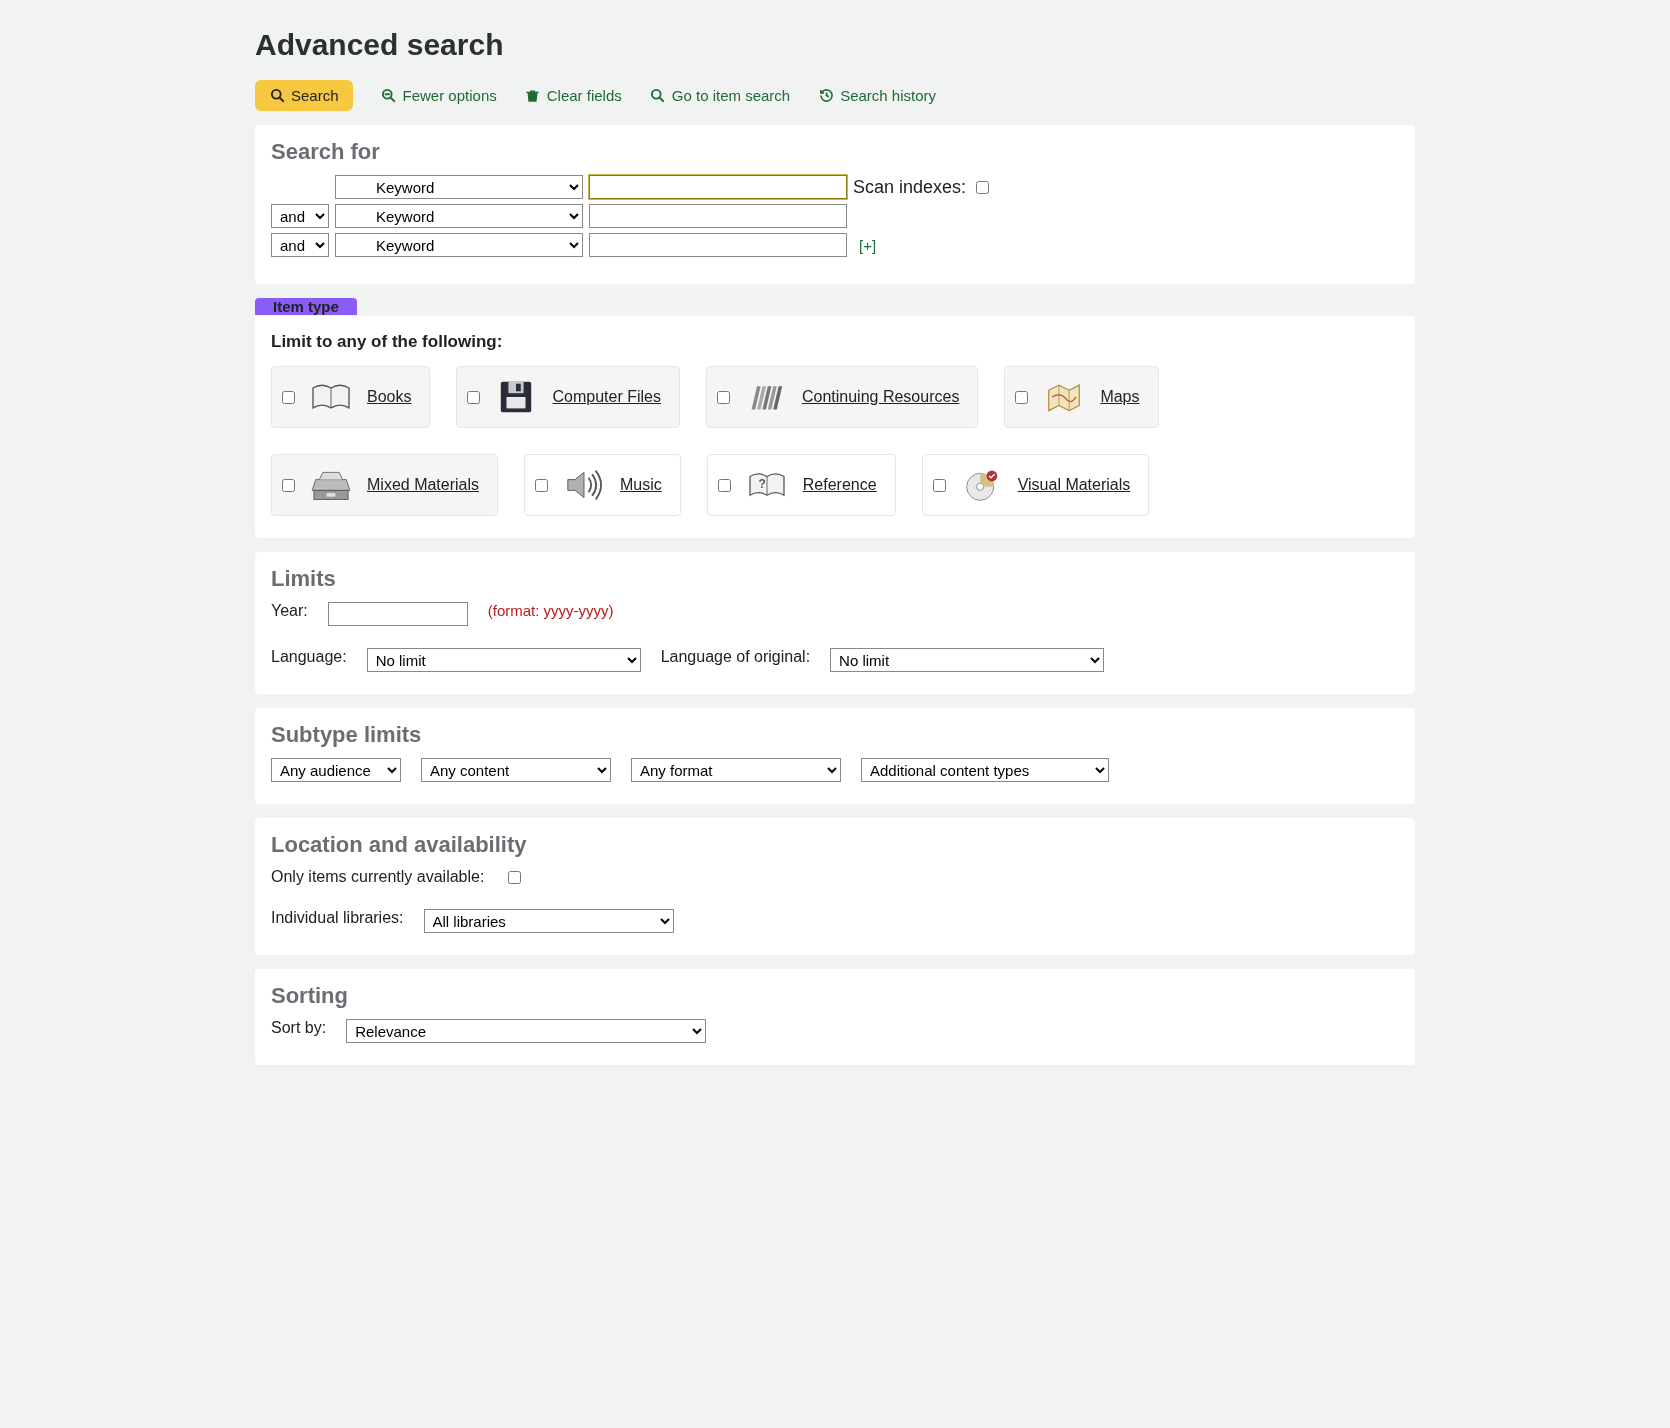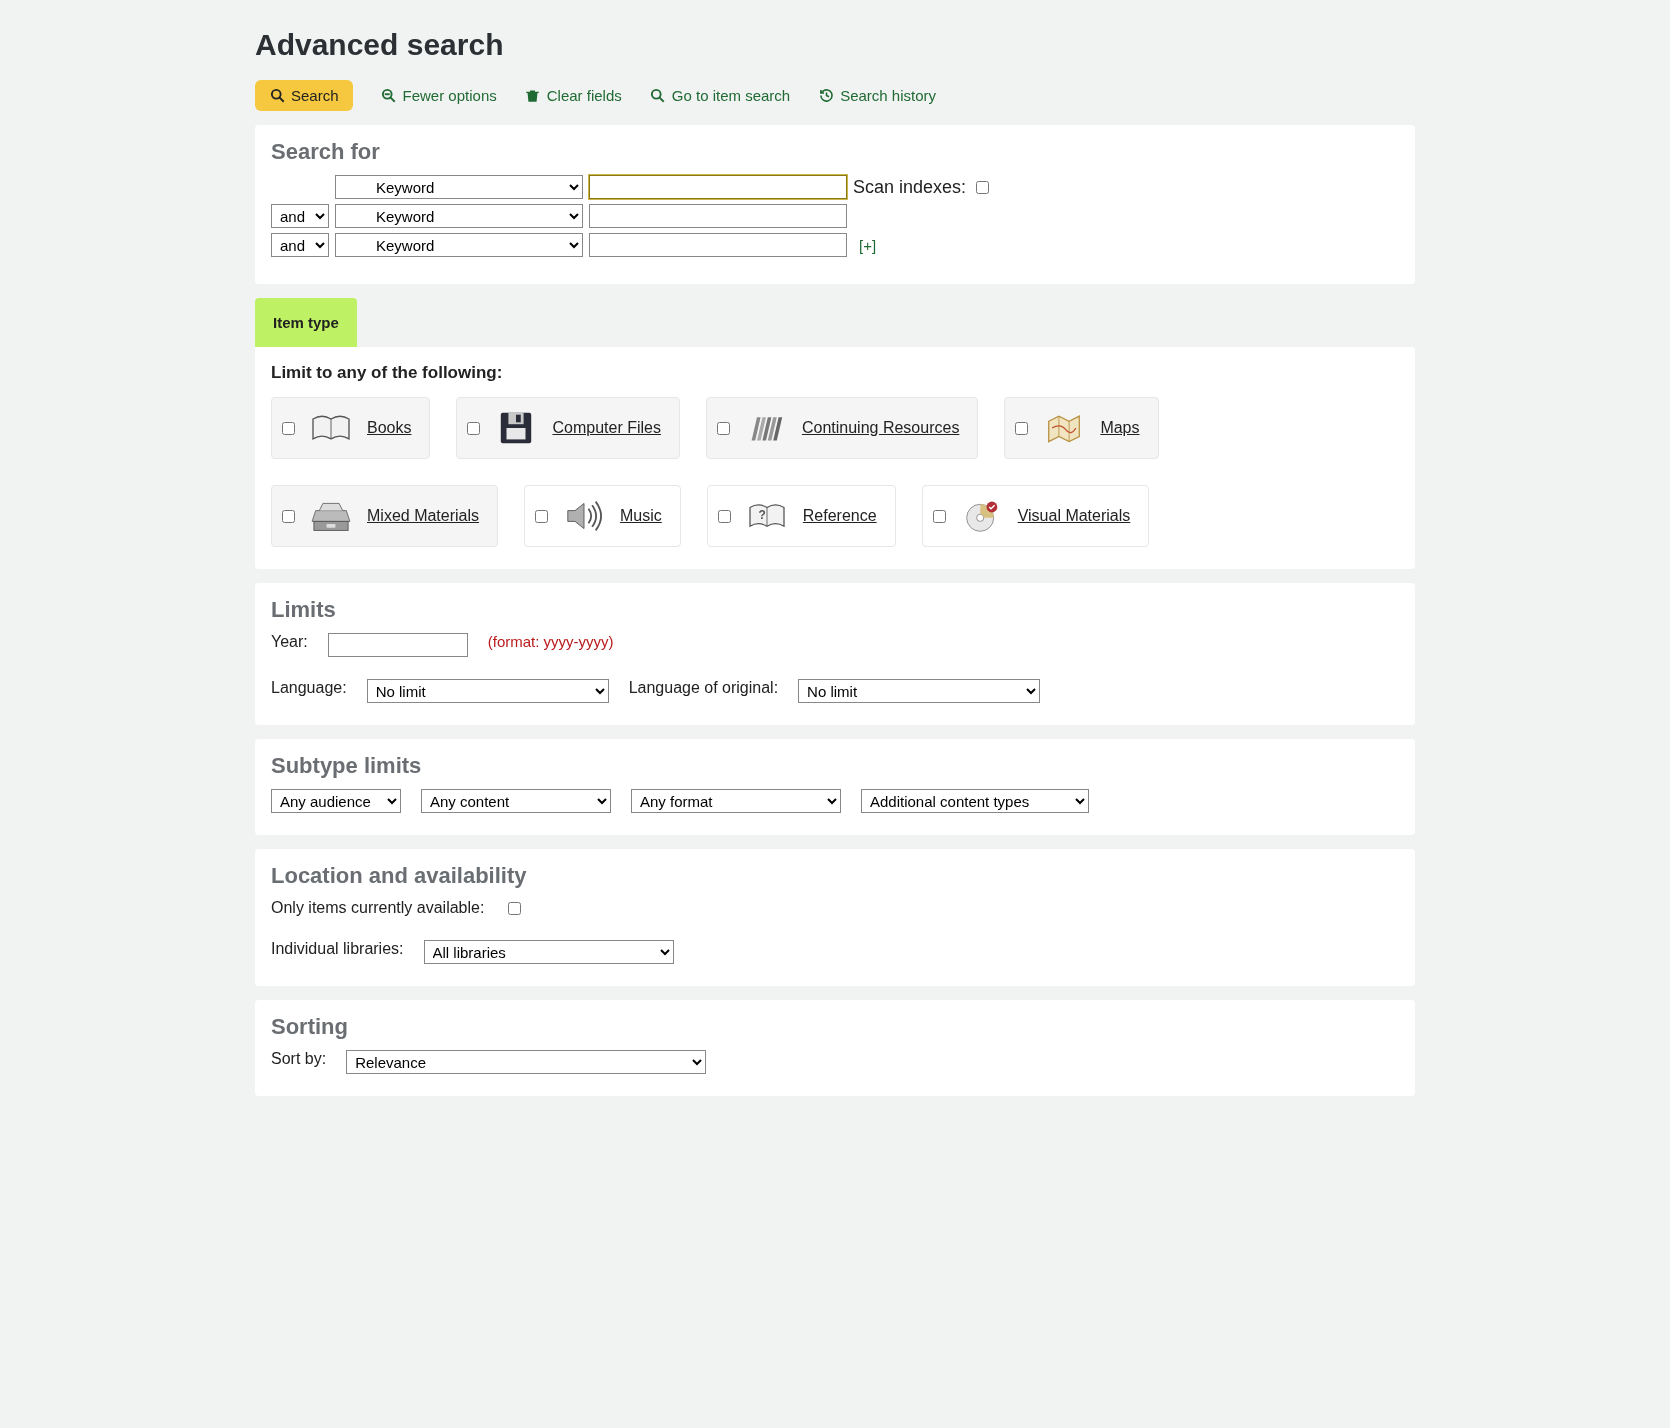--- a/index.html
+++ b/index.html
@@ -79,23 +79,23 @@
     height: 24px;
   }
   .op-select { width: 58px; }
   .field-select { width: 248px; padding-left: 36px; }
   .term-input { width: 258px; }
   .term-input.focused { border: 1px solid #8a7a15; outline: 1px solid #ccb64c; }
   .scan-label { font-size: 18px; }
   .add-row { color: #1f6b33; cursor: pointer; font-size: 15px; margin-left: 6px; }
   .tab-wrap { margin-bottom: 0; }
   .tab {
-    background: #bef264;
+    background: #8b5cf6;
     display: inline-block;
-    padding: 16px 18px;
+    padding: 0 18px;
     font-weight: 700;
     font-size: 15px;
     border-radius: 4px 4px 0 0;
   }
   .itemtype-panel {
     background: #fff;
     border-radius: 0 4px 4px 4px;
     padding: 16px 16px 22px;
     margin-bottom: 14px;
   }
@@ -121,25 +121,25 @@
     min-height: 62px;
   }
   .it-card.row2 { background: #fff; }
   .it-card input[type="checkbox"] { margin: 0; }
   .it-icon { width: 44px; height: 40px; display:flex; align-items:center; justify-content:center; }
   .it-label { font-size: 16px; }
   .field-row { margin-bottom: 22px; display:flex; align-items:flex-start; gap:20px; flex-wrap:wrap; }
   .field-row:last-child { margin-bottom: 0; }
   .hint { color: #b91c1c; font-size: 15px; }
   .year-input { width: 140px; }
-  .lang-select { width: 242px; }
+  .lang-select { width: 274px; }
   .sub-select { width: 130px; }
   .sub-select.w2 { width: 190px; }
   .sub-select.w3 { width: 210px; }
-  .sub-select.w4 { width: 228px; }
+  .sub-select.w4 { width: 248px; }
   .lib-select { width: 250px; }
   .sort-select { width: 360px; }
 </style>
 </head>
 <body>
 
 <div class="page">
   <h1 class="title">Advanced search</h1>
 
   <div class="toolbar">

